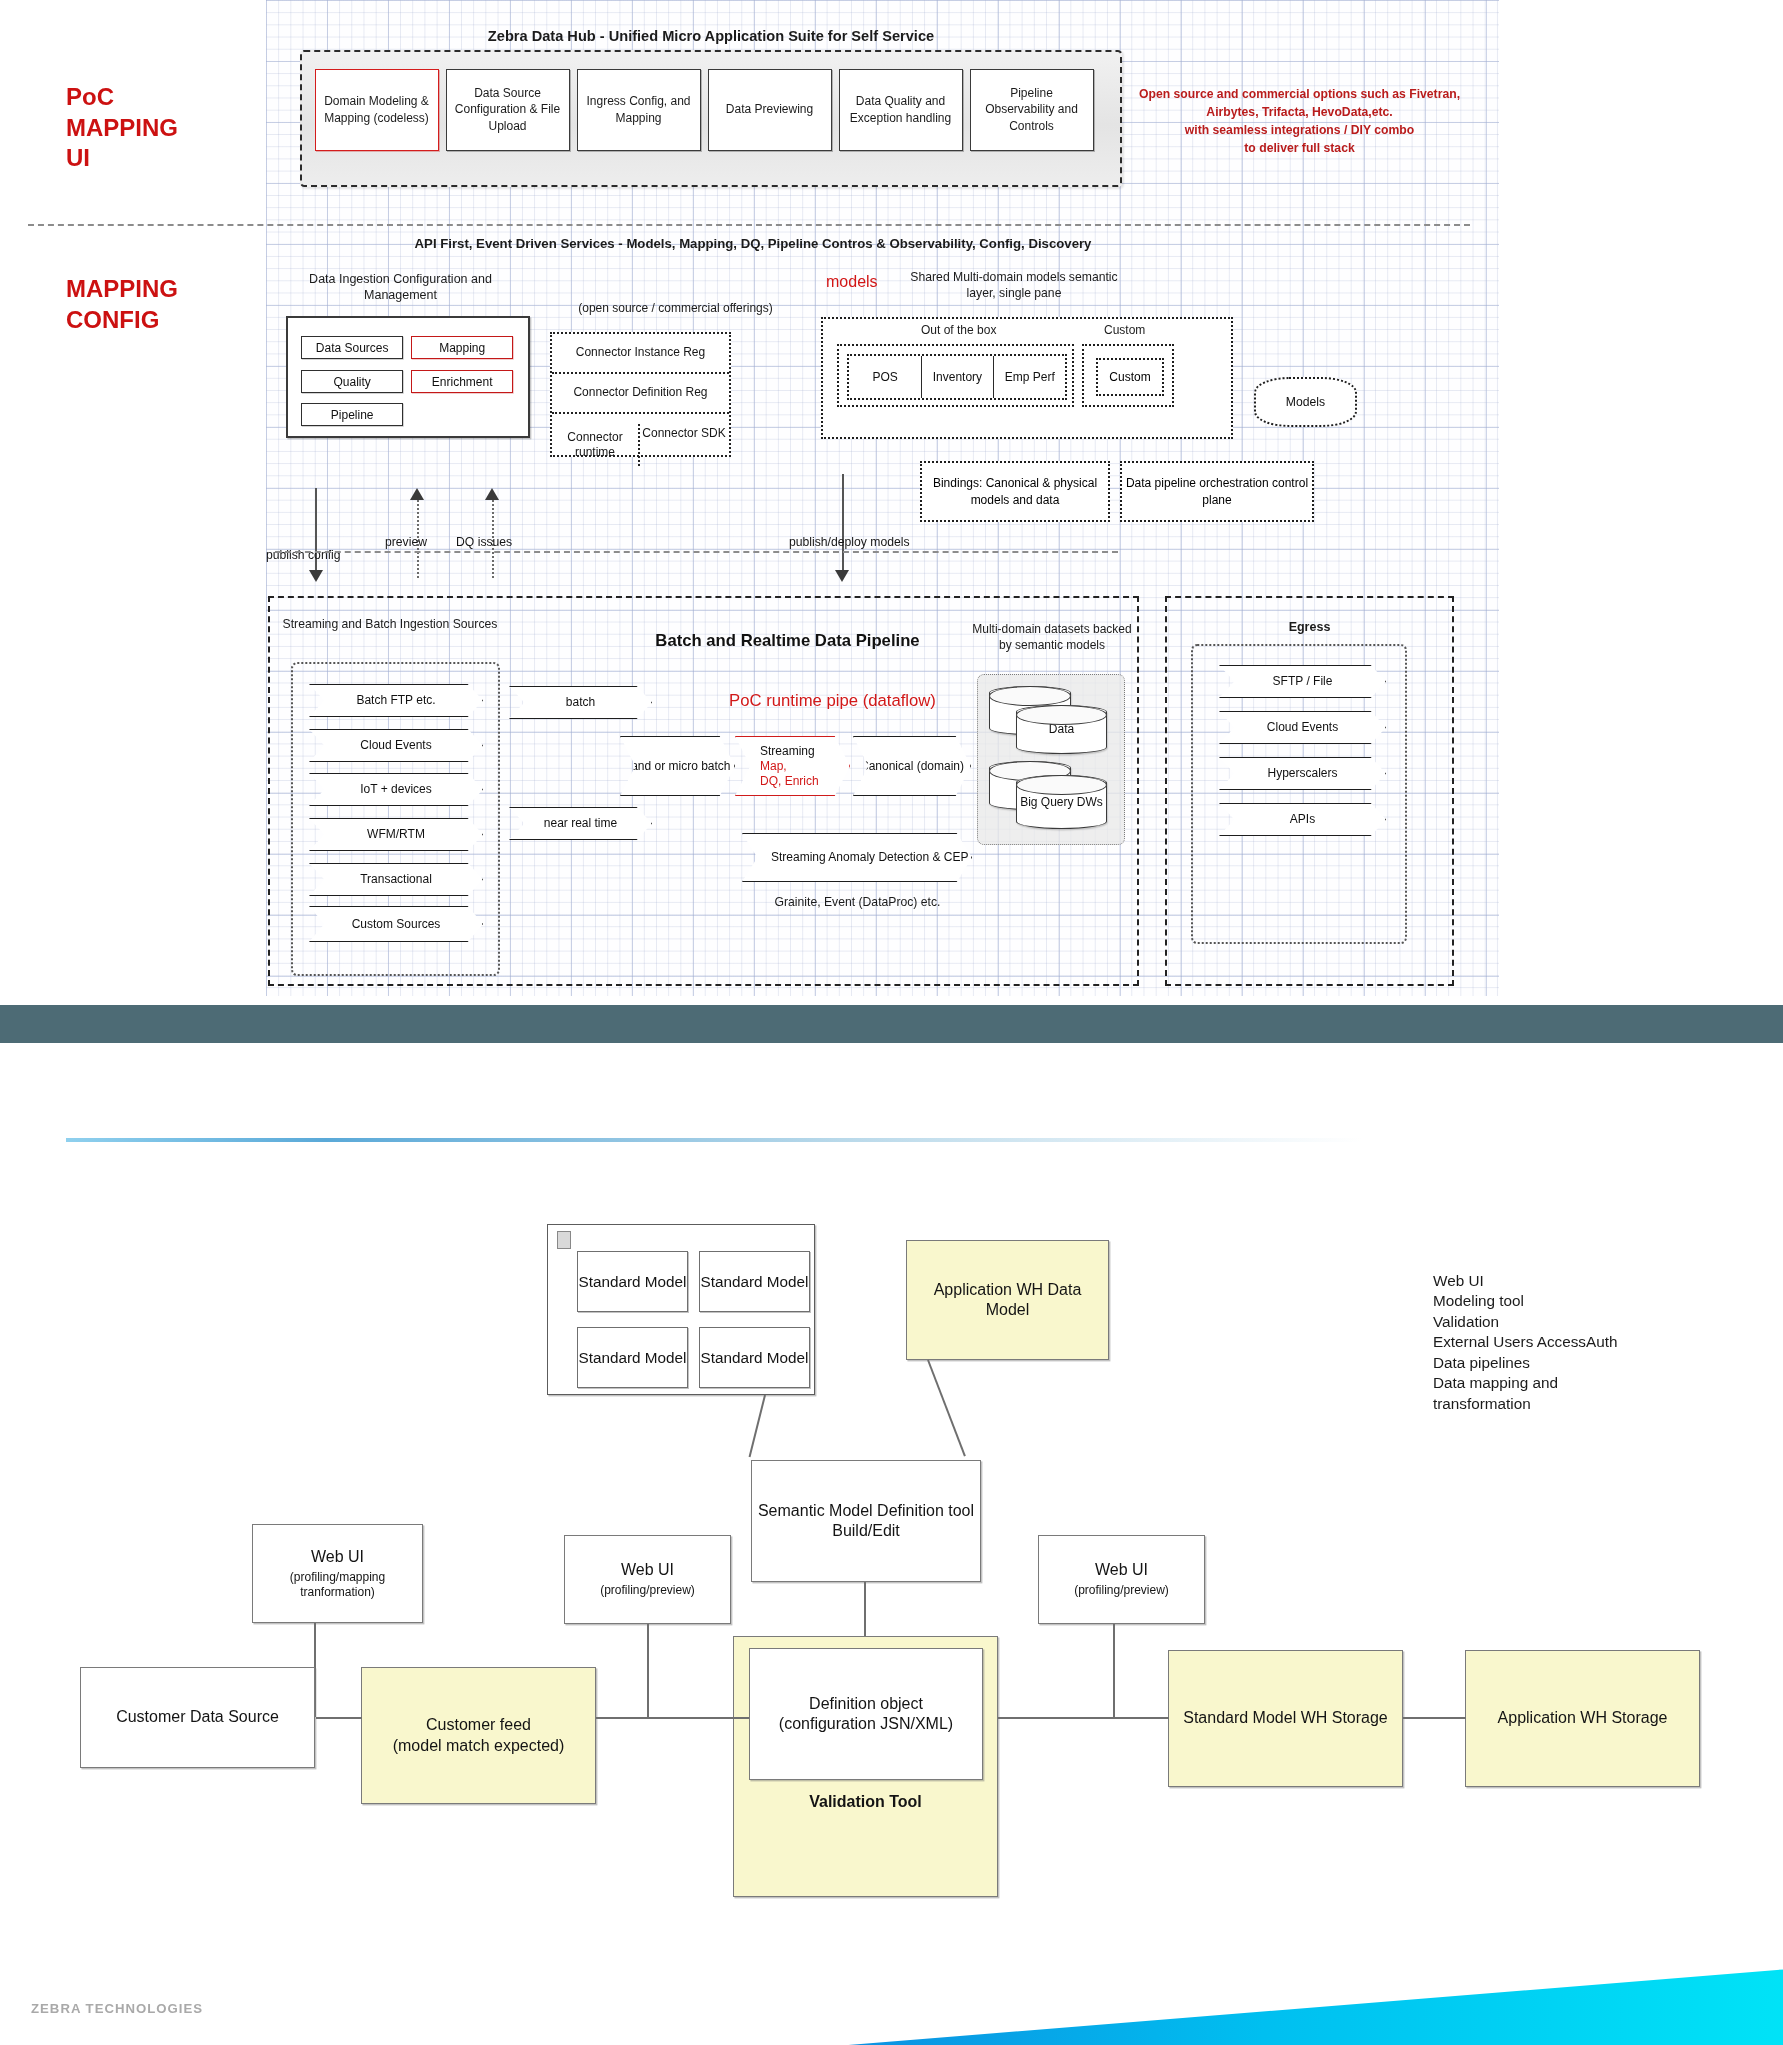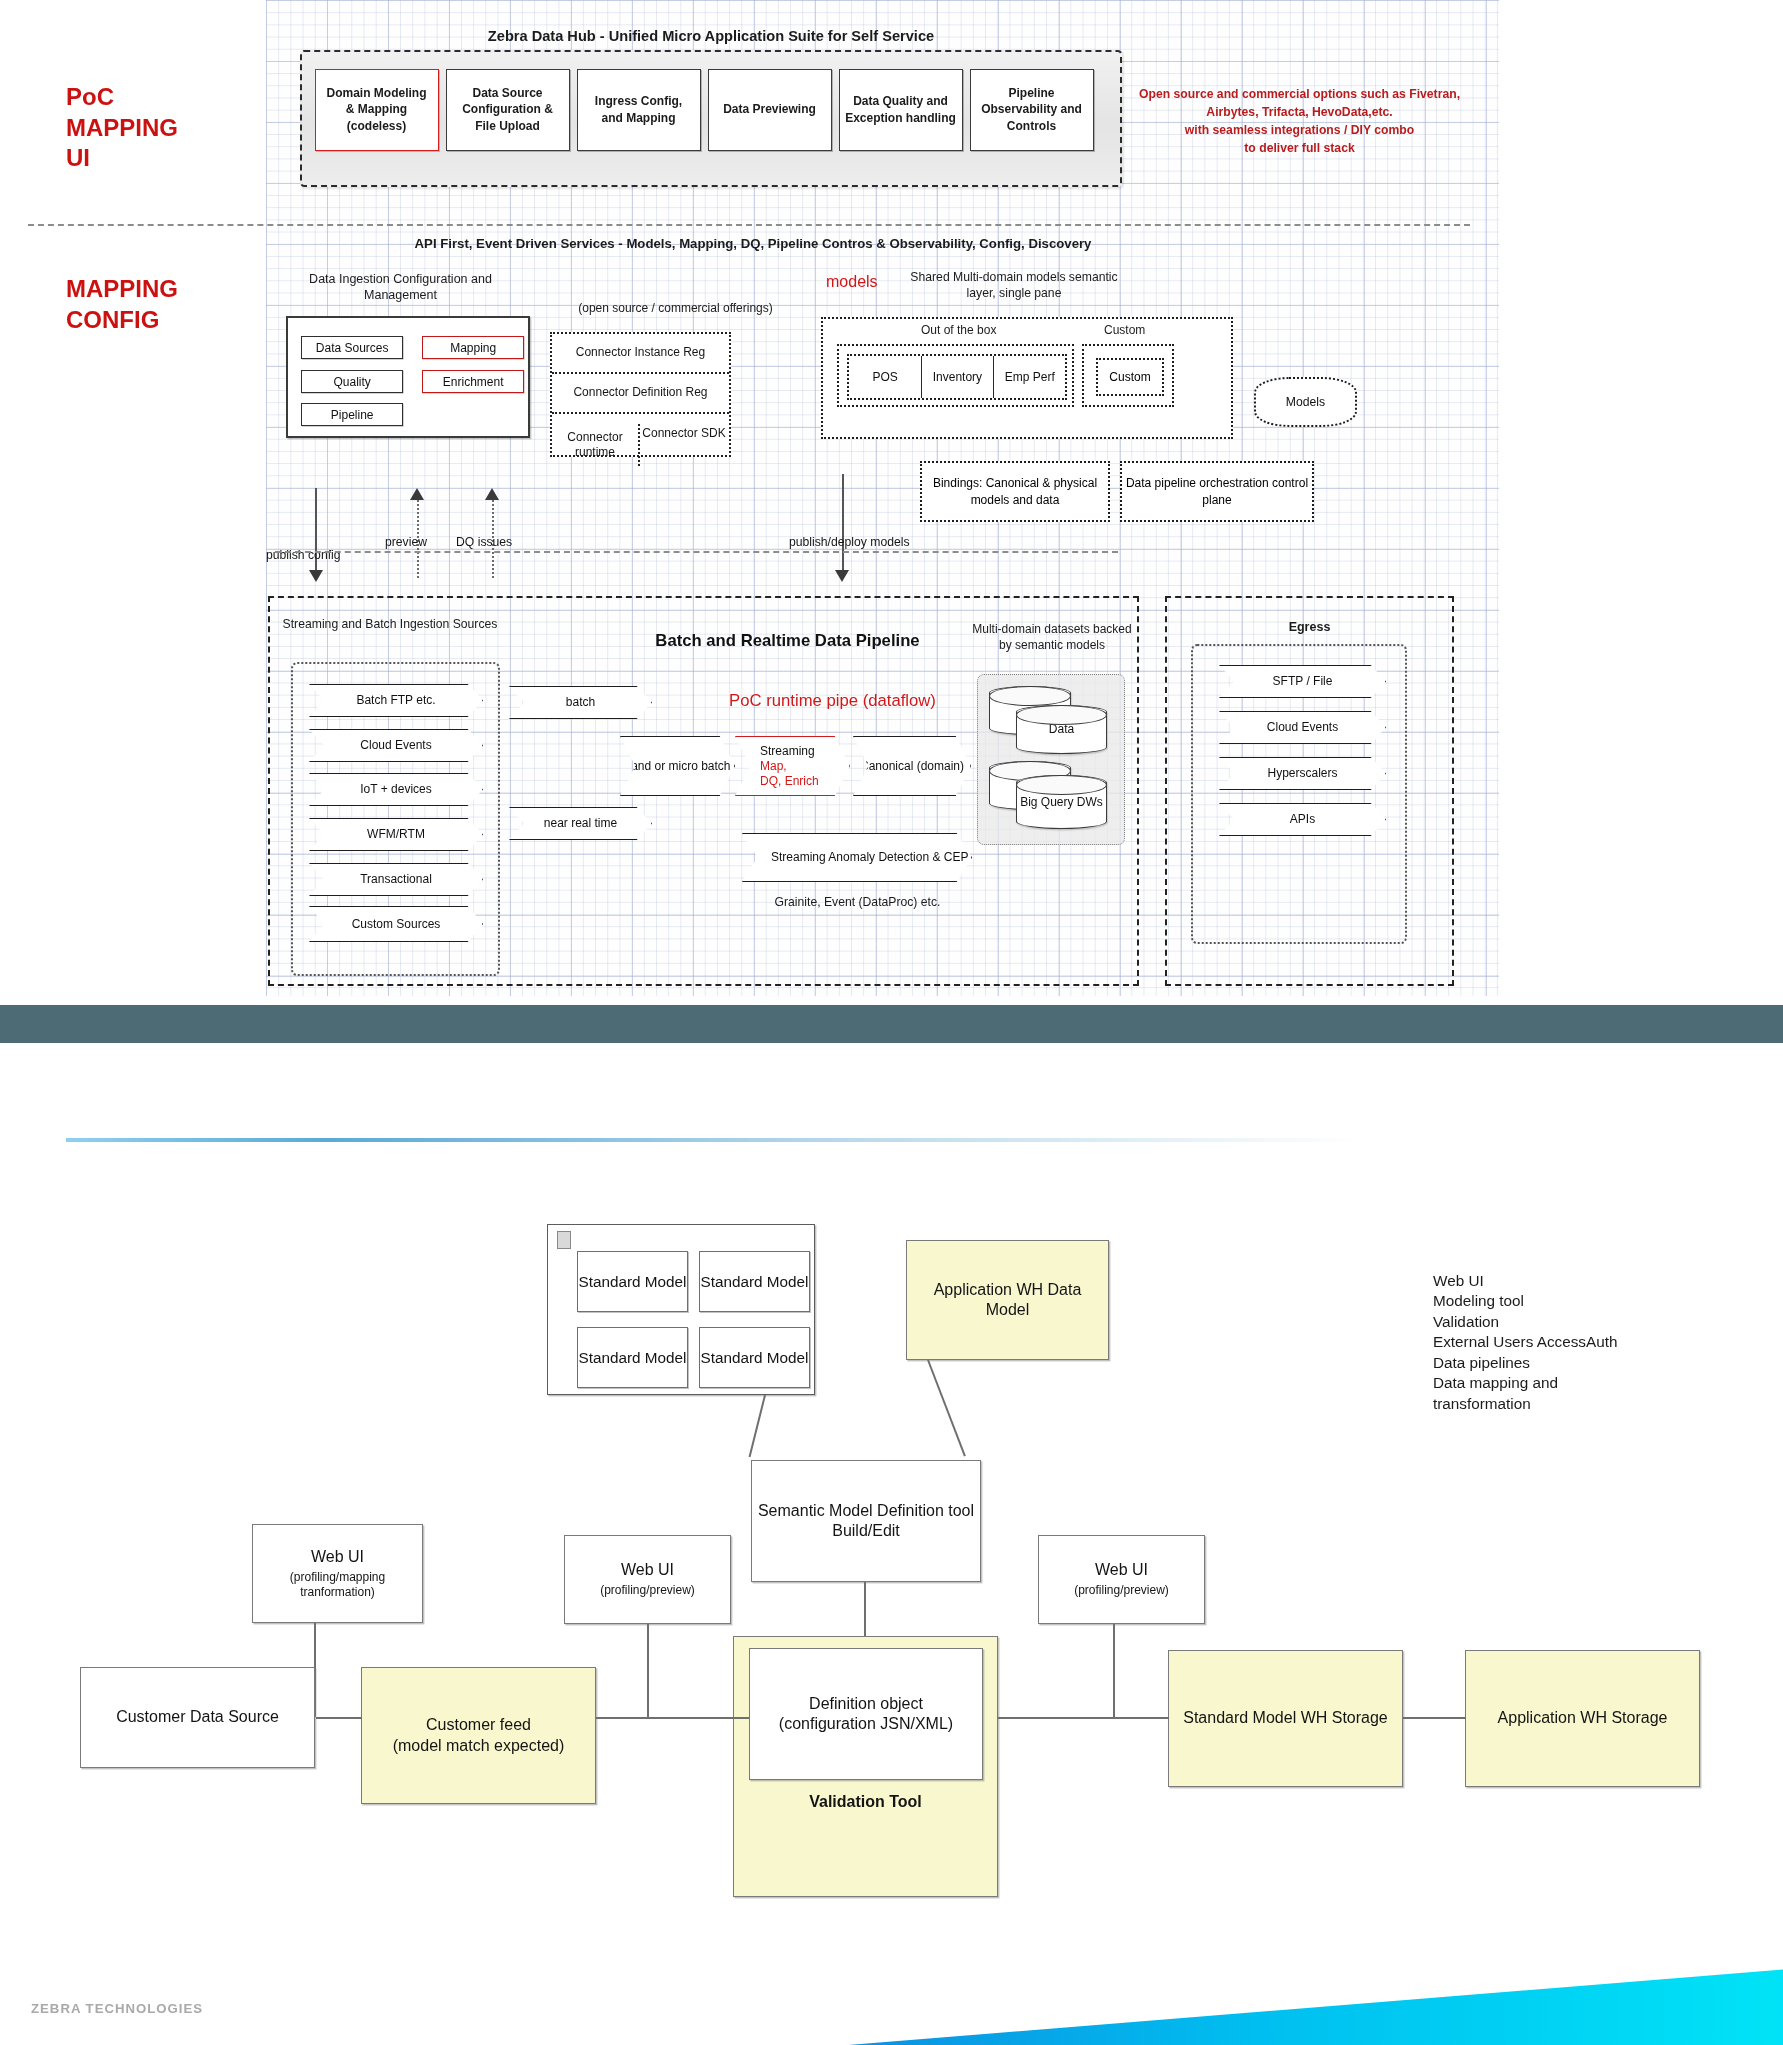--- a/index.html
+++ b/index.html
@@ -39,21 +39,20 @@
     position:absolute; left:28px; top:224px; width:1442px; height:0;
     border-top: 2.1px dashed #8c8c8c;
   }
 
   
   #suite-box {
     position:absolute; left:300px; top:50px; width:822px; height:137px;
     border: 2.1px dashed #2b2b2b; border-radius:4.2px;
     background: linear-gradient(to bottom,#f1f1f1,#e4e4e4 55%, #ededed);
     box-shadow: 1.4px 1.4px 2.1px rgba(0,0,0,.10);
-    font-weight: bold;
   }
   #suite-title { left:300px; top:28px; width:822px; font-size:14.6px; }
   .suite-cards { position:absolute; left:12.5px; top:16.7px; display:flex; gap:7px; }
   .suite-card {
     width:124px; height:82px; background:#fff; border:1.7px solid #3a3a3a;
     display:flex; align-items:center; justify-content:center; text-align:center;
     font-size:12px; color:#1b1b1b; line-height:1.38; padding:2.8px 5.6px;
     box-shadow: 1px 1px 0 rgba(0,0,0,.25);
   }
   .suite-card.hl { border-color:#d41c1c; box-shadow:1px 1px 0 rgba(200,30,30,.3); }
@@ -65,21 +64,21 @@
 
   
   #api-title { left:300px; top:236px; width:906px; font-size:13.2px; text-align:center;}
 
   
   #ingest-title { left:282px; top:271px; width:237px; font-size:12.5px; font-weight:normal; line-height:1.3;}
   #ingest-box {
     position:absolute; left:286px; top:316px; width:244px; height:122px;
     background:#fff; border:2.1px solid #3a3a3a; box-shadow:1.4px 1.4px 0 rgba(0,0,0,.22);
   }
-  .ingest-row { position:absolute; display:flex; gap:19px; left:13.2px; }
+  .ingest-row { position:absolute; display:flex; gap:8px; left:13.2px; }
   .chip {
     width:102px; height:23px; background:#fff; border:1.7px solid #2f2f2f;
     display:flex; align-items:center; justify-content:center; font-size:12px;
     color:#111; box-shadow:0.7px 0.7px 0 rgba(0,0,0,.25);
   }
   .chip.red { border-color:#c41818; box-shadow:0.7px 0.7px 0 rgba(190,20,20,.3); }
 
   #offerings-note { position:absolute; left:550px; top:301px; width:251px; text-align:center; font-size:12px; color:#1b1b1b;}
   #connector-box { position:absolute; left:550px; top:332px; width:181px; height:125px; border:2.1px dotted #222; background:#fff;}
   .conn-cell { position:absolute; display:flex; align-items:center; justify-content:center; text-align:center; font-size:12px; color:#161616; line-height:1.28;}

